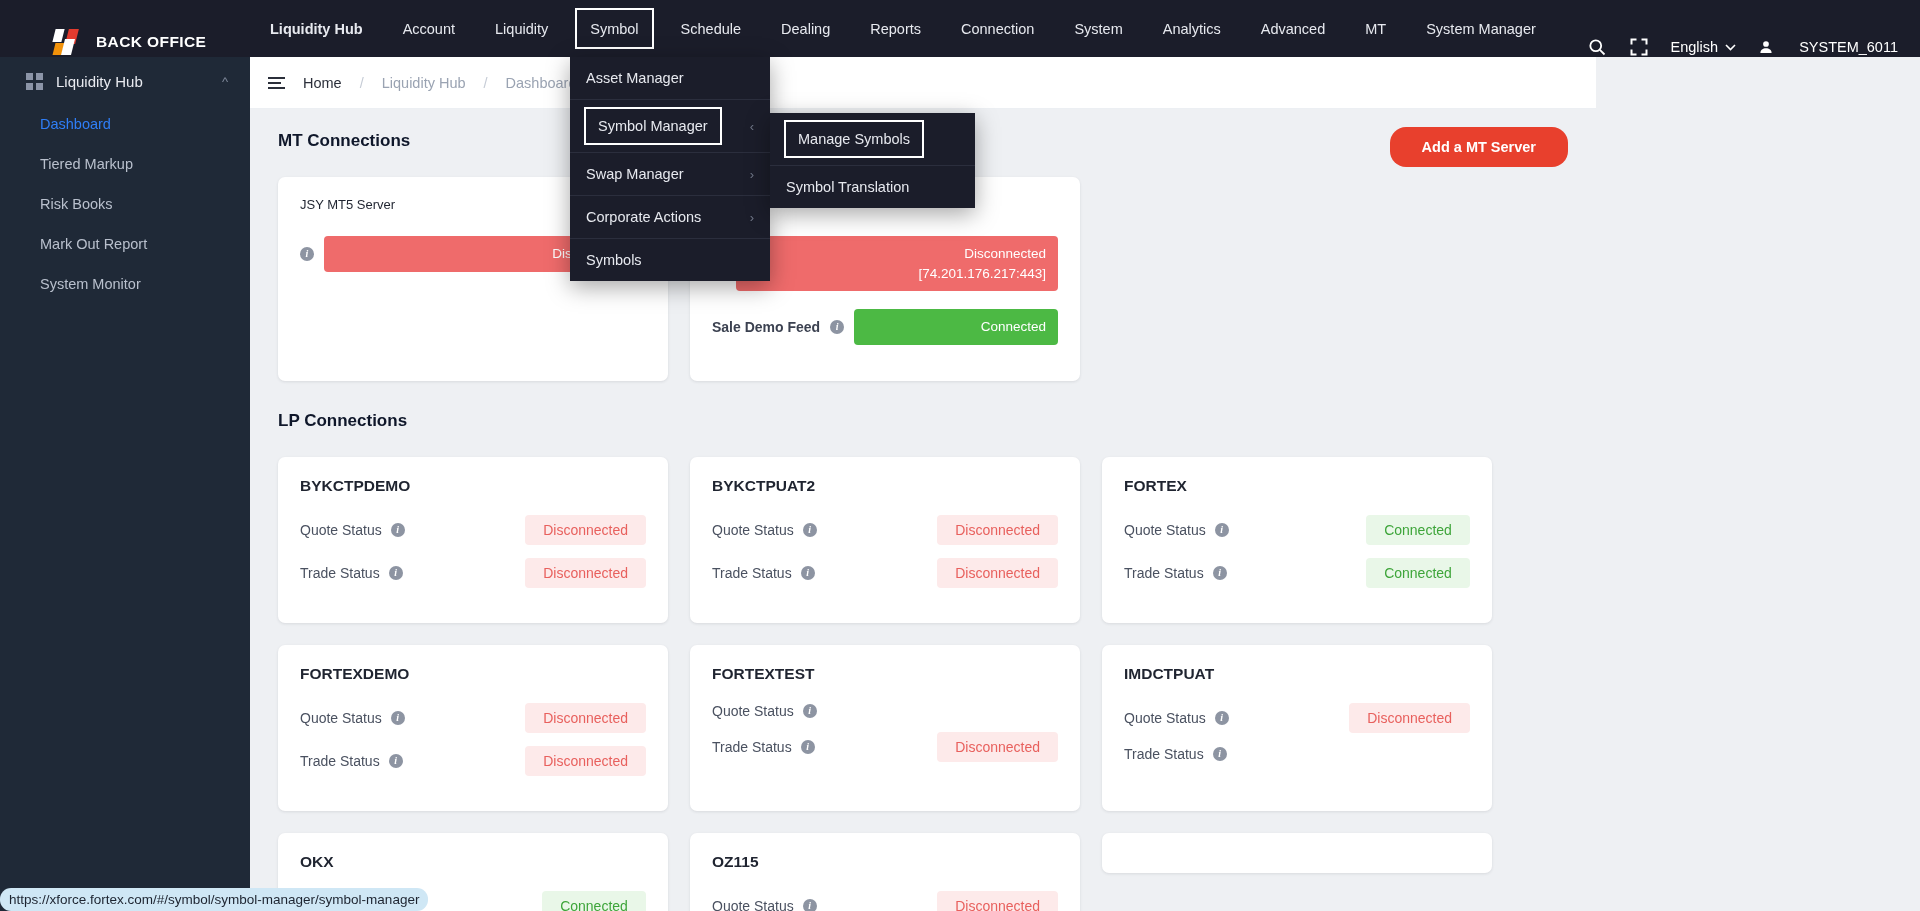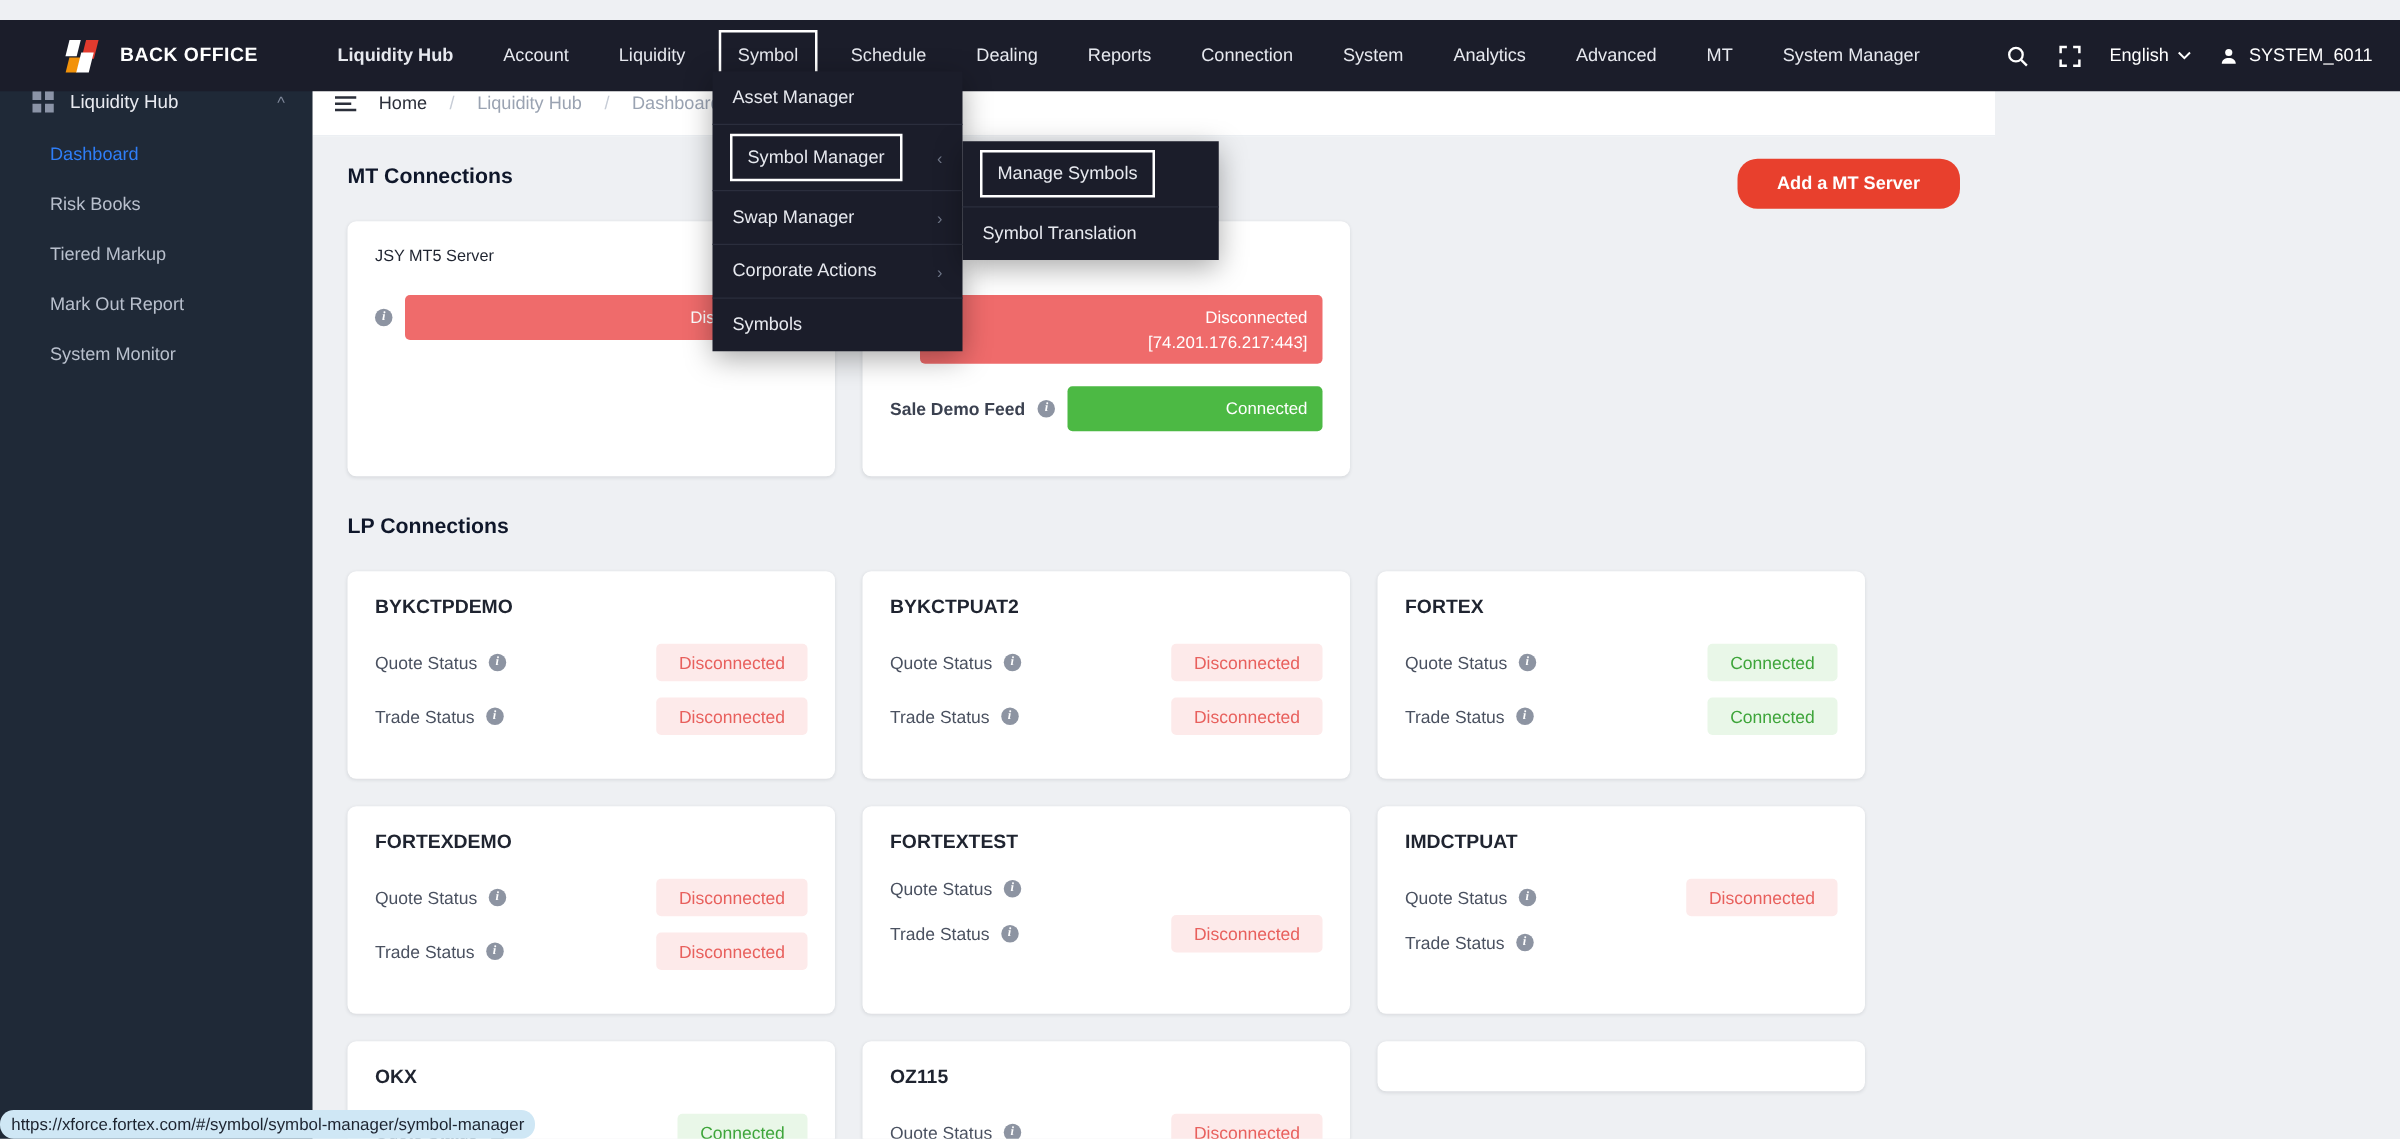--- a/index.html
+++ b/index.html
@@ -4,22 +4,22 @@
 <style>
   * { box-sizing: border-box; margin: 0; padding: 0; }
   html, body {
     width: 1920px; height: 911px;
     font-family: "Liberation Sans", sans-serif;
     background: #eef0f3; overflow: hidden;
   }
 
   
   .topbar {
-    position: absolute; top: 16px; left: 0; width: 1920px; height: 57px;
-    background: #1b1d2a; display: flex; align-items: center; z-index: 60;
+    position: absolute; top: 0; left: 0; width: 1920px; height: 57px;
+    background: #1b1d2a; display: flex; align-items: flex-end; z-index: 60;
   }
   .brand { display: flex; align-items: center; gap: 14px; padding-left: 52px; width: 250px; }
   .logo-x { position: relative; width: 30px; height: 30px; }
   .logo-x .s1, .logo-x .s2, .logo-x .s3, .logo-x .s4 { position:absolute; }
   .logo-x .s1 { left:2px; top:2px; width:9px; height:13px; background:#fff; transform: skewX(-14deg); }
   .logo-x .s2 { left:15px; top:2px; width:10px; height:15px; background:#e23b2e; transform: skewX(-14deg); }
   .logo-x .s3 { left:2px; top:16px; width:9px; height:12px; background:#f2920a; transform: skewX(-14deg); }
   .logo-x .s4 { left:11px; top:12px; width:10px; height:16px; background:#fff; transform: skewX(-14deg); }
   .brand-text { color:#fff; font-weight: bold; font-size: 15.5px; letter-spacing: .4px; }
 
@@ -29,21 +29,21 @@
     display: flex; align-items: center; cursor: pointer; white-space: nowrap;
   }
   .nav-item.active-bold { font-weight: bold; }
   .nav-item.boxed {
     border: 2px solid #ffffff; height: 41px; padding: 0 13px; margin: 0 7px;
   }
 
   .nav-right { margin-left: auto; display:flex; align-items:center; gap: 22px; padding-right: 22px; }
   .icon-btn { color:#fff; display:flex; align-items:center; cursor:pointer; }
   .lang { color:#fff; font-size:14.5px; display:flex; align-items:center; gap:7px; cursor:pointer; }
-  .user { color:#fff; font-size:14.5px; display:flex; align-items:center; gap:8px; cursor:pointer; }
+  .user { color:#fff; font-size:14.5px; display:flex; align-items:center; gap:25px; cursor:pointer; }
 
   
   .sidebar {
     position:absolute; top:57px; left:0; width:250px; height:854px;
     background:#1f2937; z-index: 20;
   }
   .sb-head {
     display:flex; align-items:center; gap:13px; padding: 16px 22px 14px 26px;
     color:#e8eaf0; font-size:15px;
   }
@@ -205,22 +205,22 @@
     <span class="sb-grid">
         <i></i>
         <i></i>
         <i></i>
         <i></i>
       </span>
     <span>Liquidity Hub</span>
     <span class="sb-caret">^</span>
   </div>
   <div class="sb-item active">Dashboard</div>
+  <div class="sb-item">Tiered Markup</div>
   <div class="sb-item">Risk Books</div>
-  <div class="sb-item">Tiered Markup</div>
   <div class="sb-item">Mark Out Report</div>
   <div class="sb-item">System Monitor</div>
 </div>
 
 <div class="content">
 
   <div class="crumbbar">
     <span class="ham">
         <i></i>
         <i></i>

